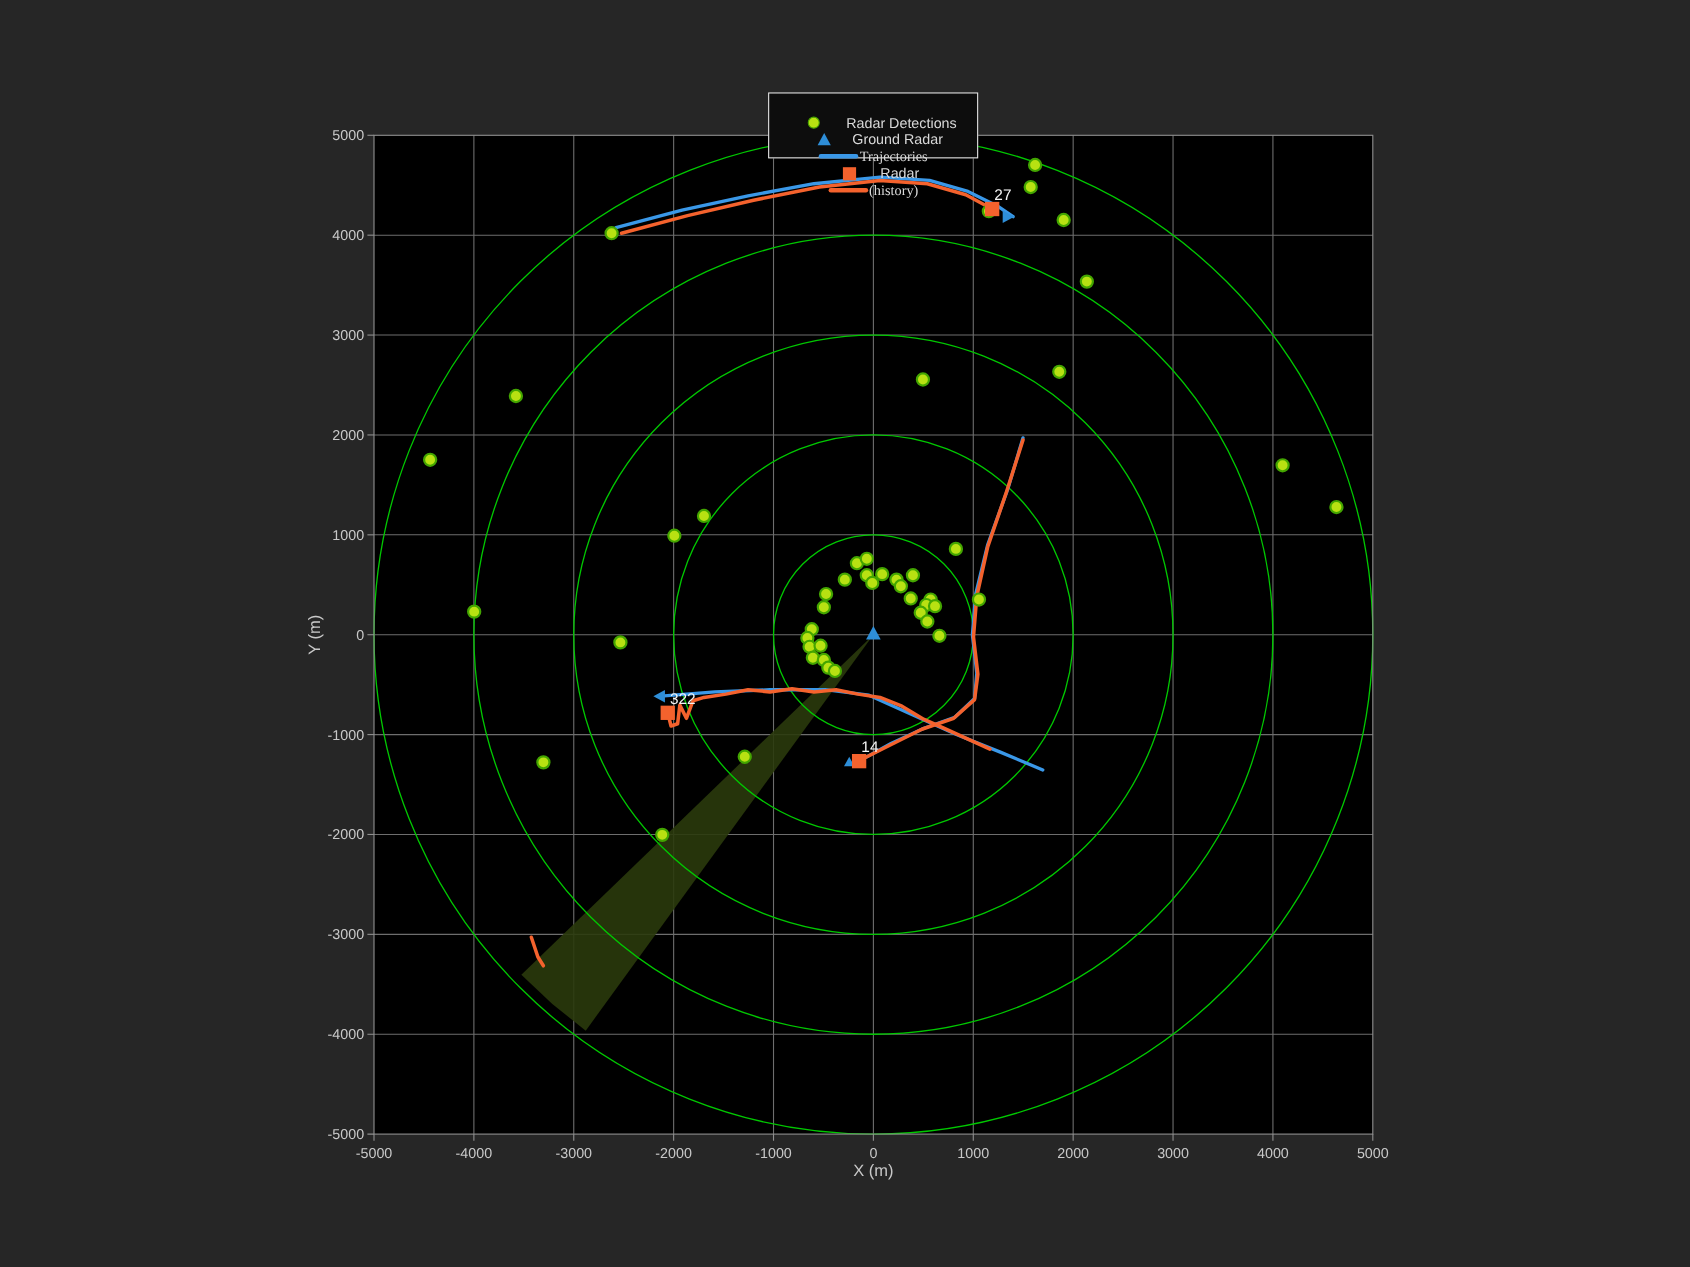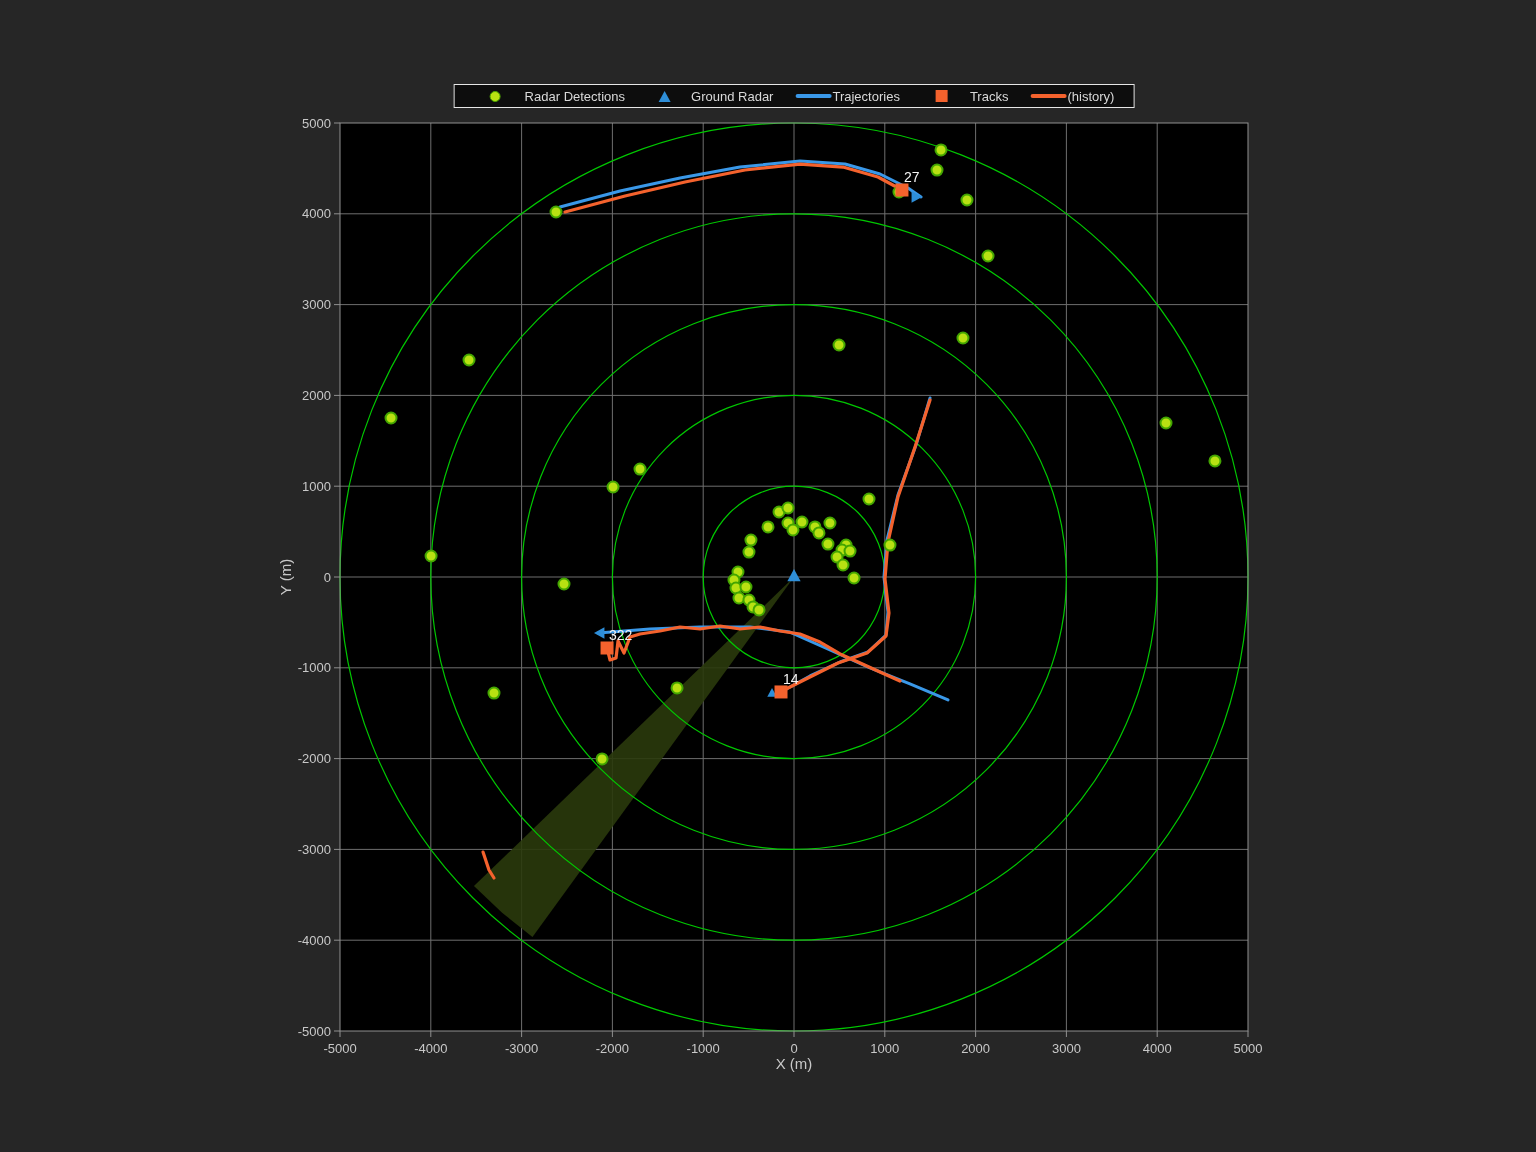--- a/index.html
+++ b/index.html
@@ -1,31 +1,31 @@
 <!DOCTYPE html>
 <html><head>
 <meta charset="utf-8">
 <style>
   html,body{margin:0;padding:0;background:#262626;}
   .figure{position:relative;width:1536px;height:1152px;background:#262626;overflow:hidden;
           font-family:"Liberation Sans",sans-serif;}
   .figure svg{position:absolute;left:0;top:0;}
   .legend{position:absolute;top:84px;left:794px;transform:translateX(-50%);
-          display:flex;align-items:center;height:20px;padding:1px 8px;
-          background:#0d0d0d;border:1px solid #e6e6e6;white-space:nowrap;}
+          display:flex;align-items:center;height:20px;padding:19px 8px;
+          background:#0d0d0d;border:1px solid #e6e6e6;white-space:nowrap;flex-direction:column;}
   .legend-item{display:flex;align-items:center;padding:0 11px;}
   .legend-item .lab{font-size:13px;color:#d9d9d9;margin-left:10px;}
   .mk{display:inline-block;}
   .mk-dot{width:9px;height:9px;border-radius:50%;background:#b8e112;border:1px solid #4aa500;margin:0 14px 0 16px;}
   .mk-tri{width:0;height:0;border-left:6px solid transparent;border-right:6px solid transparent;
           border-bottom:11px solid #2e8ed8;margin:0 10px 0 12px;}
   .mk-line-blue{width:36px;height:4px;background:#3a98e8;border-radius:2px;}
   .mk-sq{width:12px;height:12px;background:#f4622d;margin:0 12px 0 14px;}
   .mk-line-orange{width:36px;height:4px;background:#f4622d;border-radius:2px;}
-  .legend-item.line .lab{margin-left:1px;}
+  .legend-item.line .lab{margin-left:1px;font-family:Liberation Serif, serif;}
   text{font-family:"Liberation Sans",sans-serif;}
 </style>
 </head>
 <body>
 
 <div class="figure">
 
   <svg id="plot" width="1536" height="1152" viewBox="0 0 1536 1152">
     <rect id="plot-bg" x="340" y="123" width="908" height="908" fill="#000000"></rect>
     <g id="g-grid">
@@ -191,21 +191,21 @@
     <div class="legend-item">
       <span class="mk mk-tri"></span>
       <span class="lab">Ground Radar</span>
     </div>
     <div class="legend-item line">
       <span class="mk mk-line-blue"></span>
       <span class="lab">Trajectories</span>
     </div>
     <div class="legend-item">
       <span class="mk mk-sq"></span>
-      <span class="lab">Tracks</span>
+      <span class="lab">Radar</span>
     </div>
     <div class="legend-item line">
       <span class="mk mk-line-orange"></span>
       <span class="lab">(history)</span>
     </div>
   </div>
 
 </div>
 
 </body></html>

